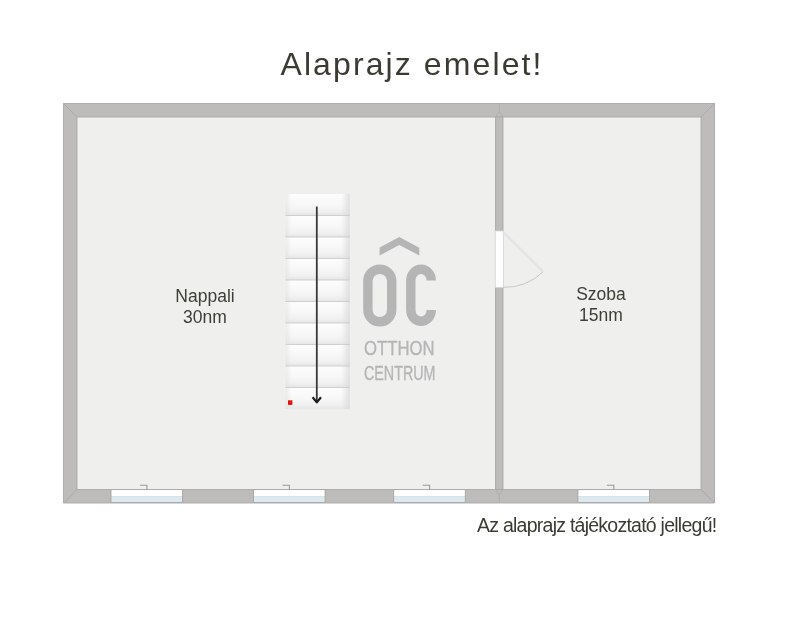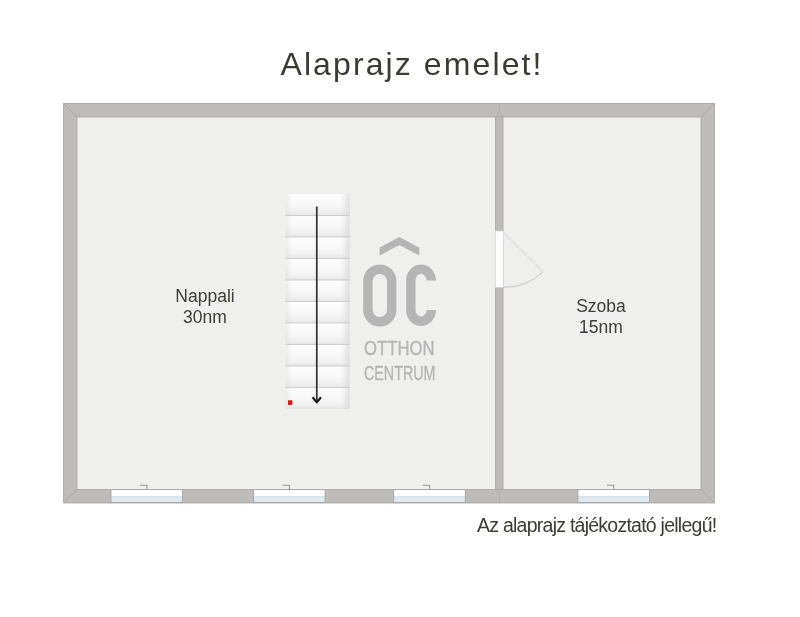--- a/index.html
+++ b/index.html
@@ -114,16 +114,16 @@
 
     <path d="M 431.3 280.5 A 10.25 11.2 0 0 0 410.8 280.5 L 410.8 310.1 A 10.25 11.2 0 0 0 431.3 310.1" fill="none" stroke="#b5b5b5" stroke-width="9.4"></path>
 
     <text x="364" y="354.8" font-family="Liberation Sans, sans-serif" font-size="21px" fill="#b5b5b5" stroke="#b5b5b5" stroke-width="0.35" textLength="70.5" lengthAdjust="spacingAndGlyphs">OTTHON</text>
 
     <text x="364" y="379.6" font-family="Liberation Sans, sans-serif" font-size="21px" fill="#b5b5b5" stroke="#b5b5b5" stroke-width="0.35" textLength="71.5" lengthAdjust="spacingAndGlyphs">CENTRUM</text>
   </svg>
 
   <div class="roomlabel" style="left:145px;top:285.5px;width:120px;">Nappali<br>30nm</div>
 
-  <div class="roomlabel" style="left:541px;top:296px;width:120px;text-align:center;">Szoba<br>15nm</div>
+  <div class="roomlabel" style="left:541px;top:284px;width:120px;text-align:center;">Szoba<br>15nm</div>
 
   <div class="note">Az alaprajz tájékoztató jellegű!</div>
 </div>
 
 </body></html>

